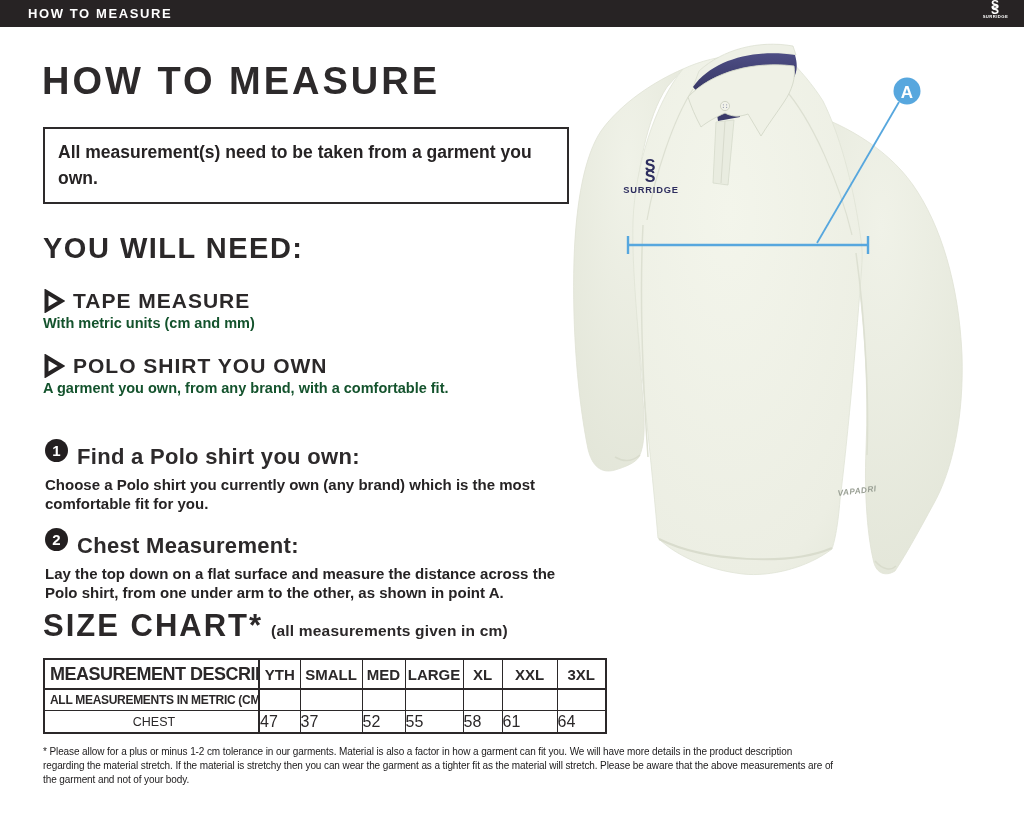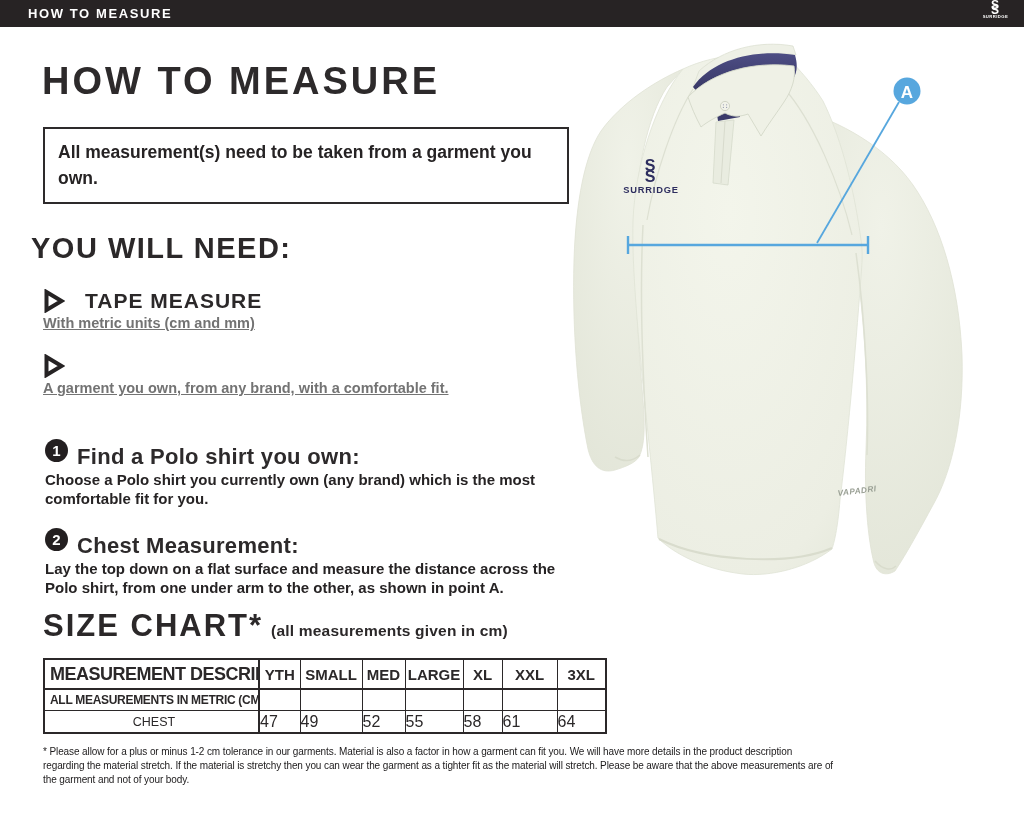--- a/index.html
+++ b/index.html
@@ -15,34 +15,34 @@
   .s-glyph{font-size:12px;font-weight:bold;line-height:7px;letter-spacing:0;}
   .s-glyph.second{margin-top:-2px;}
   .brand-text{font-size:10px;font-weight:bold;letter-spacing:1px;transform:scale(.42);transform-origin:center top;white-space:nowrap;}
 
   
   .main-heading{position:absolute;left:42px;top:60px;font-size:38px;font-weight:bold;
                 letter-spacing:3px;color:#2d2a2b;}
   .notice-box{position:absolute;left:43px;top:127px;width:526px;box-sizing:border-box;
               border:2px solid #2d2a2b;padding:10px 13px;font-size:17.5px;font-weight:bold;
               line-height:1.5;color:#262324;}
-  .ywn-heading{position:absolute;left:31px;top:232px;font-size:29px;font-weight:bold;letter-spacing:1.5px;}
+  .ywn-heading{position:absolute;left:43px;top:232px;font-size:29px;font-weight:bold;letter-spacing:1.5px;}
 
   .need-item{position:absolute;left:43px;}
   .need-item.one{top:289px;} .need-item.two{top:354px;}
-  .need-title{display:flex;align-items:flex-start;gap:20px;font-size:21px;font-weight:bold;letter-spacing:1px;}
-  .need-desc{font-size:14.5px;font-weight:bold;margin-top:2px;color:#737373;text-decoration:underline;}
+  .need-title{display:flex;align-items:flex-start;gap:8px;font-size:21px;font-weight:bold;letter-spacing:1px;}
+  .need-desc{font-size:14.5px;font-weight:bold;margin-top:2px;color:#14532d;}
 
   .step{position:absolute;left:45px;width:520px;}
   .step.one{top:431px;} .step.two{top:520px;}
   .step-head{display:flex;align-items:center;gap:9px;}
   .step-num{width:23px;height:23px;border-radius:50%;background:#231f20;color:#fff;font-weight:bold;
             font-size:15px;display:flex;align-items:center;justify-content:center;flex:0 0 auto;}
   .step-title{font-size:22px;font-weight:bold;letter-spacing:.3px;color:#2d2a2b;margin-top:13px;}
-  .step-desc{font-size:15px;font-weight:bold;line-height:1.28;width:515px;color:#262324;}
+  .step-desc{font-size:15px;font-weight:bold;margin-top:5px;line-height:1.28;width:515px;color:#262324;}
 
   .size-chart-heading{position:absolute;left:43px;top:608px;}
   .size-chart-heading .big{font-size:31px;font-weight:bold;letter-spacing:2px;}
   .size-chart-heading .sub{font-size:15.5px;font-weight:bold;letter-spacing:.2px;margin-left:8px;}
 
   table.size-table{position:absolute;left:43px;top:658px;width:562px;border-collapse:collapse;
                    border:2px solid #2b2829;table-layout:fixed;}
   .size-table th,.size-table td{border:1.5px solid #2b2829;padding:0;overflow:hidden;white-space:nowrap;}
   .size-table tr.hdr th{height:28px;font-size:15px;font-weight:bold;text-align:center;border-bottom-width:2px;}
   .size-table tr.hdr th.desc{font-size:18px;letter-spacing:-0.5px;text-align:left;padding-left:5px;border-right-width:2px;}
@@ -82,20 +82,21 @@
     <span>TAPE MEASURE</span>
   </div>
   <div class="need-desc">With metric units (cm and mm)</div>
 </div>
 
 <div class="need-item two">
   <div class="need-title">
     <svg width="22" height="24" viewBox="0 0 22 24">
       <path d="M3.5 3 L18.5 12 L3.5 21 Z" fill="#ffffff" stroke="#262324" stroke-width="4" stroke-linejoin="miter"></path>
     </svg>
+    <span>POLO SHIRT YOU OWN</span>
   </div>
   <div class="need-desc">A garment you own, from any brand, with a comfortable fit.</div>
 </div>
 
 <div class="step one">
   <div class="step-head">
     <span class="step-num">1</span>
     <span class="step-title">Find a Polo shirt you own:</span>
   </div>
   <div class="step-desc">Choose a Polo shirt you currently own (any brand) which is the most comfortable fit for you.</div>
@@ -141,21 +142,21 @@
     <td></td>
     <td></td>
     <td></td>
     <td></td>
     <td></td>
     <td></td>
   </tr>
   <tr class="vals">
     <td class="desc">CHEST</td>
     <td>47</td>
-    <td>49</td>
+    <td>37</td>
     <td>52</td>
     <td>55</td>
     <td>58</td>
     <td>61</td>
     <td>64</td>
   </tr>
 </tbody>
   </table>
 
 <div class="footnote">* Please allow for a plus or minus 1-2 cm tolerance in our garments. Material is also a factor in how a garment can fit you. We will have more details in the product description regarding the material stretch.  If the material is stretchy then you can wear the garment as a tighter fit as the material will stretch.  Please be aware that the above measurements are of the garment and not of your body.</div>

